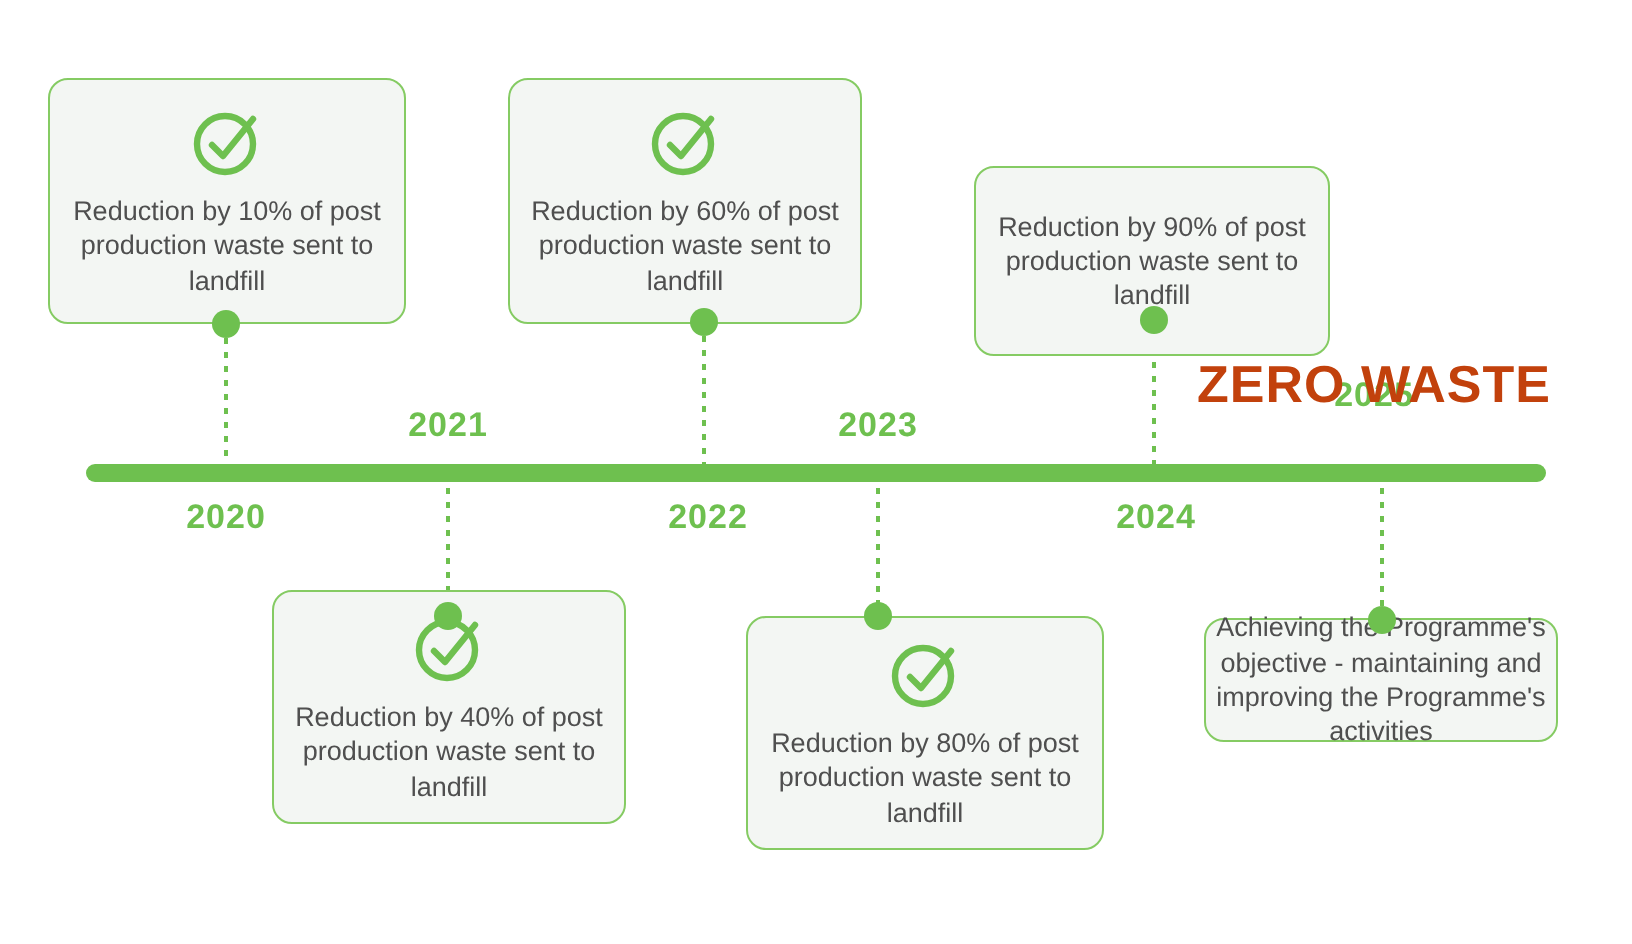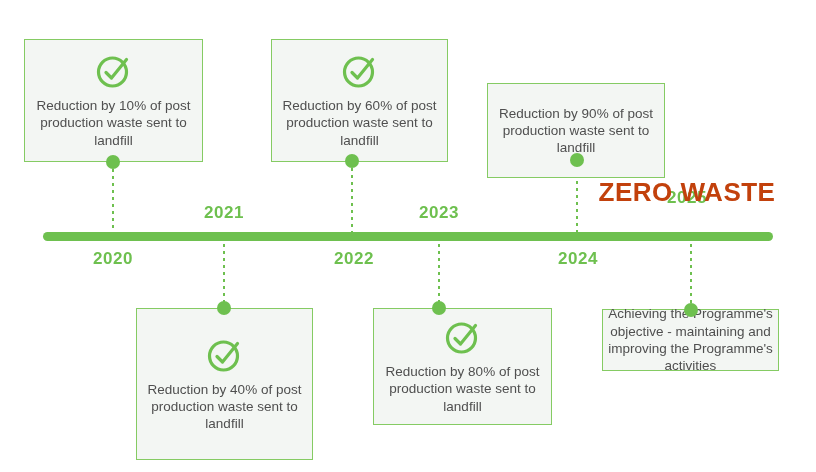--- a/index.html
+++ b/index.html
@@ -30,21 +30,21 @@
     width: 14px; height: 14px;
     border-radius: 50%;
     background: #6ec04f;
     z-index: 3;
   }
   .card {
     position: absolute;
     box-sizing: border-box;
     background: #f3f6f3;
     border: 1.5px solid #85cb63;
-    border-radius: 0;
+    border-radius: 10px;
     display: flex;
     flex-direction: column;
     align-items: center;
     justify-content: center;
     gap: 7px;
     padding: 8px 12px;
     z-index: 2;
   }
   .card-text {
     color: #4f4f4f;
@@ -100,35 +100,35 @@
   <div class="card" style="left:24px; top:39px; width:179px; height:123px;">
     <span>
       <svg class="check-icon" viewBox="0 0 38 38">
         <circle cx="17.5" cy="20" r="14" fill="none" stroke="#6ec04f" stroke-width="3.2"></circle>
         <polyline points="11,20.5 16.5,26 31.5,7.5" fill="none" stroke="#6ec04f" stroke-width="3.2" stroke-linecap="round" stroke-linejoin="round"></polyline>
       </svg>
     </span>
     <div class="card-text">Reduction by 10% of post production waste sent to landfill</div>
   </div>
 
-  <div class="card" style="left:271px; top:39px; width:177px; height:123px;">
+  <div class="card" style="left:254px; top:39px; width:177px; height:123px;">
     <span>
       <svg class="check-icon" viewBox="0 0 38 38">
         <circle cx="17.5" cy="20" r="14" fill="none" stroke="#6ec04f" stroke-width="3.2"></circle>
         <polyline points="11,20.5 16.5,26 31.5,7.5" fill="none" stroke="#6ec04f" stroke-width="3.2" stroke-linecap="round" stroke-linejoin="round"></polyline>
       </svg>
     </span>
     <div class="card-text">Reduction by 60% of post production waste sent to landfill</div>
   </div>
 
   <div class="card" style="left:487px; top:83px; width:178px; height:95px;">
     <div class="card-text">Reduction by 90% of post production waste sent to landfill</div>
   </div>
 
-  <div class="card" style="left:136px; top:308px; width:177px; height:152px;align-items:center;">
+  <div class="card" style="left:136px; top:295px; width:177px; height:117px;align-items:center;">
     <span>
       <svg class="check-icon" viewBox="0 0 38 38">
         <circle cx="17.5" cy="20" r="14" fill="none" stroke="#6ec04f" stroke-width="3.2"></circle>
         <polyline points="11,20.5 16.5,26 31.5,7.5" fill="none" stroke="#6ec04f" stroke-width="3.2" stroke-linecap="round" stroke-linejoin="round"></polyline>
       </svg>
     </span>
     <div class="card-text">Reduction by 40% of post production waste sent to landfill</div>
   </div>
 
   <div class="card" style="left:349px; top:308px; width:179px; height:117px;margin-left:24px;">

